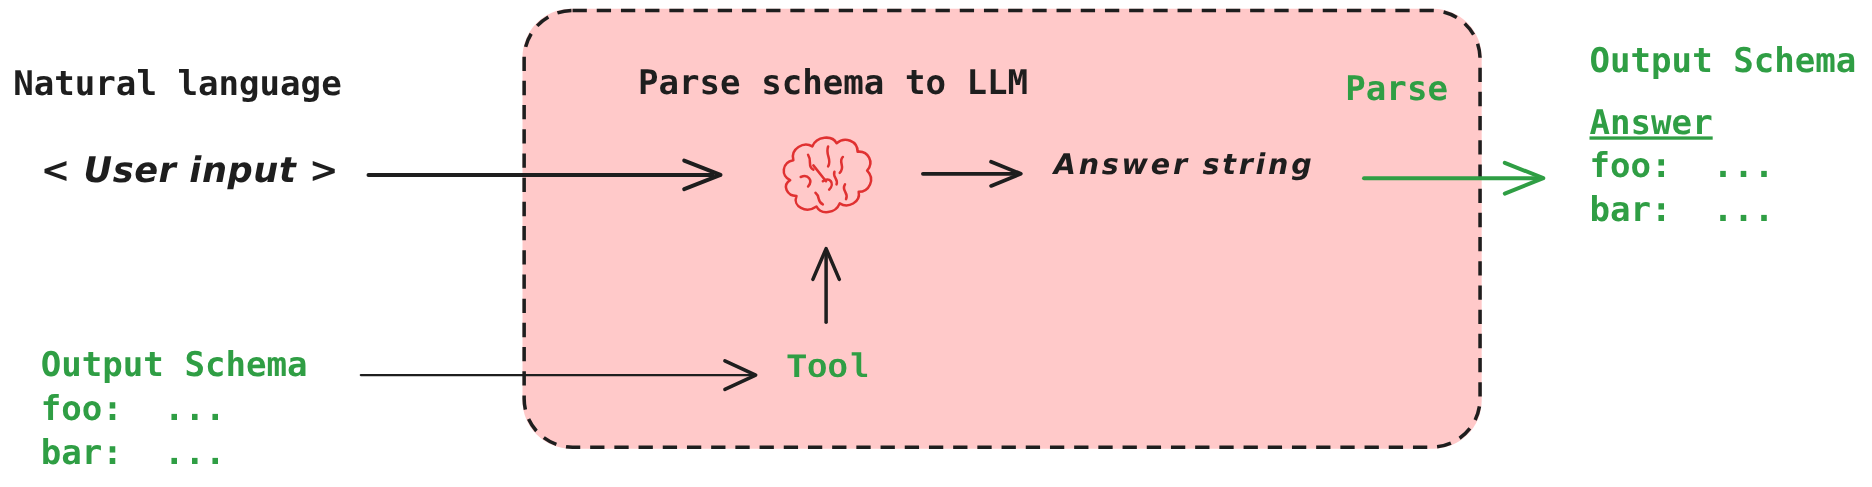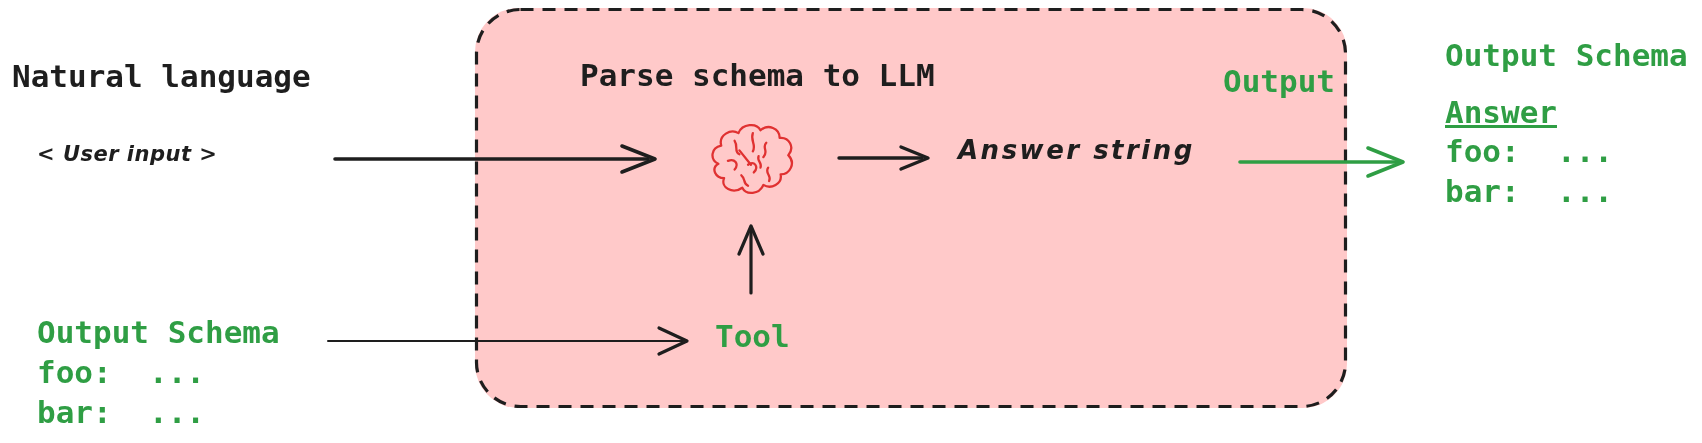--- a/index.html
+++ b/index.html
@@ -32,21 +32,21 @@
   }
   .code {
     font-family: "DejaVu Sans Mono", "Liberation Mono", monospace;
     font-weight: bold;
     font-size: 31px;
   }
   .hand {
     font-family: "DejaVu Sans", "Liberation Sans", sans-serif;
     font-style: italic;
     font-weight: 600;
-    font-size: 21px;
+    font-size: 32px;
   }
   .black { color: #1e1e1e; }
   .green { color: #2f9e44; }
   .brain {
     position: absolute;
     left: 703px; top: 119px;
     z-index: 3;
   }
   .schema-block { position: absolute; z-index: 3; }
   .schema-block .line { position: absolute; white-space: pre; left: 0; }
@@ -101,23 +101,23 @@
     <path d="M26,43 C33,40 38,46 33,52"></path>
     <path d="M47,47 C53,42 59,49 53,55"></path>
     <path d="M68,50 C64,56 72,58 69,64"></path>
     <path d="M40,58 C45,62 41,66 47,69"></path>
     <path d="M38,32 L50,47"></path>
     <path d="M58,38 C56,43 62,45 60,50"></path>
   </svg>
 
   <div class="label hand black" style="left:958px; top:131px; font-size:26px; letter-spacing:2.5px;">Answer string</div>
 
-  <div class="label code green" style="left:1223px; top:62px;">Output</div>
+  <div class="label code green" style="left:1223px; top:62px;">Parse</div>
 
-  <div class="label code green" style="left:715px; top:317px;">Tool</div>
+  <div class="label code green" style="left:715px; top:317px;font-family:Liberation Mono, monospace;">Tool</div>
 
   <div class="schema-block code green" style="left:37px; top:314px; width:300px; height:125px;">
     <div class="line" style="top:0px;">Output Schema</div>
     <div class="line" style="top:40px;">foo:  ...</div>
     <div class="line" style="top:80px;">bar:  ...</div>
   </div>
 
   <div class="schema-block code green" style="left:1445px; top:37px; width:255px; height:180px;">
     <div class="line" style="top:0px;">Output Schema</div>
     <div class="line" style="top:57px;text-decoration:underline;">Answer</div>

